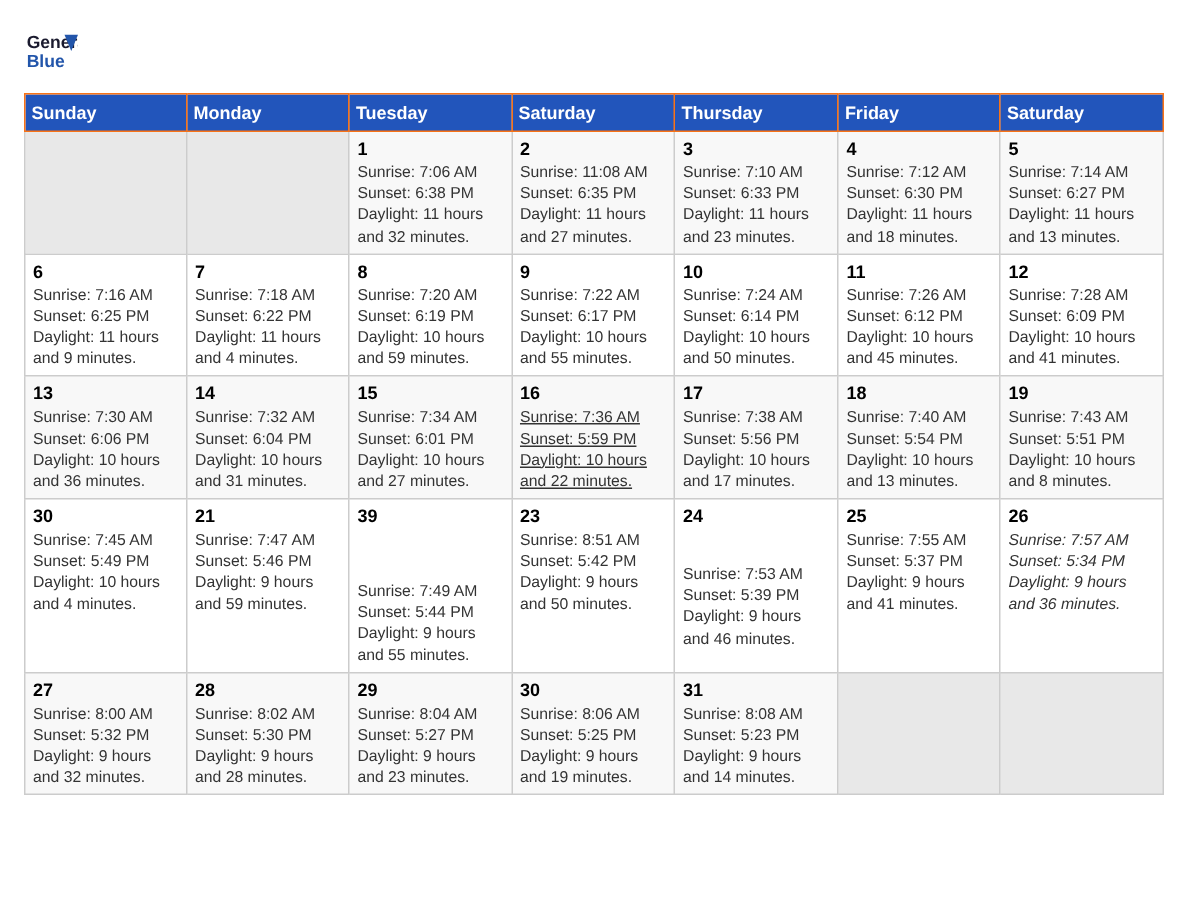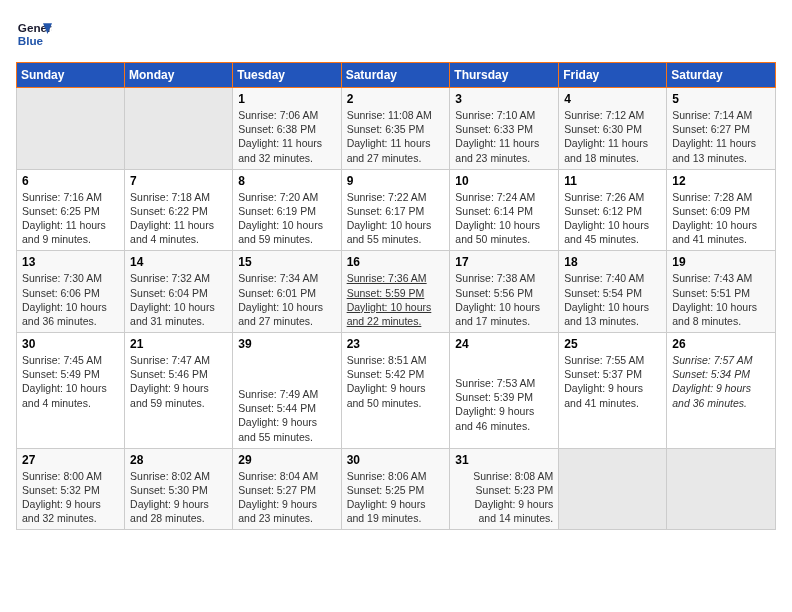--- a/index.html
+++ b/index.html
@@ -294,21 +294,21 @@
 Daylight: 9 hours and 23 minutes.</div>
         </td>
         <td>
           <span class="day-num">30</span>
           <div class="day-info" style="white-space: pre-line;">Sunrise: 8:06 AM
 Sunset: 5:25 PM
 Daylight: 9 hours and 19 minutes.</div>
         </td>
         <td>
           <span class="day-num">31</span>
-          <div class="day-info" style="white-space: pre-line; text-align: right;">Sunrise: 8:08 AM
+          <div class="day-info" style="white-space: pre-line;">Sunrise: 8:08 AM
 Sunset: 5:23 PM
 Daylight: 9 hours and 14 minutes.</div>
         </td>
         <td class="empty"></td>
         <td class="empty"></td>
       </tr>
     </tbody>
 </table>
 
 </body></html>

